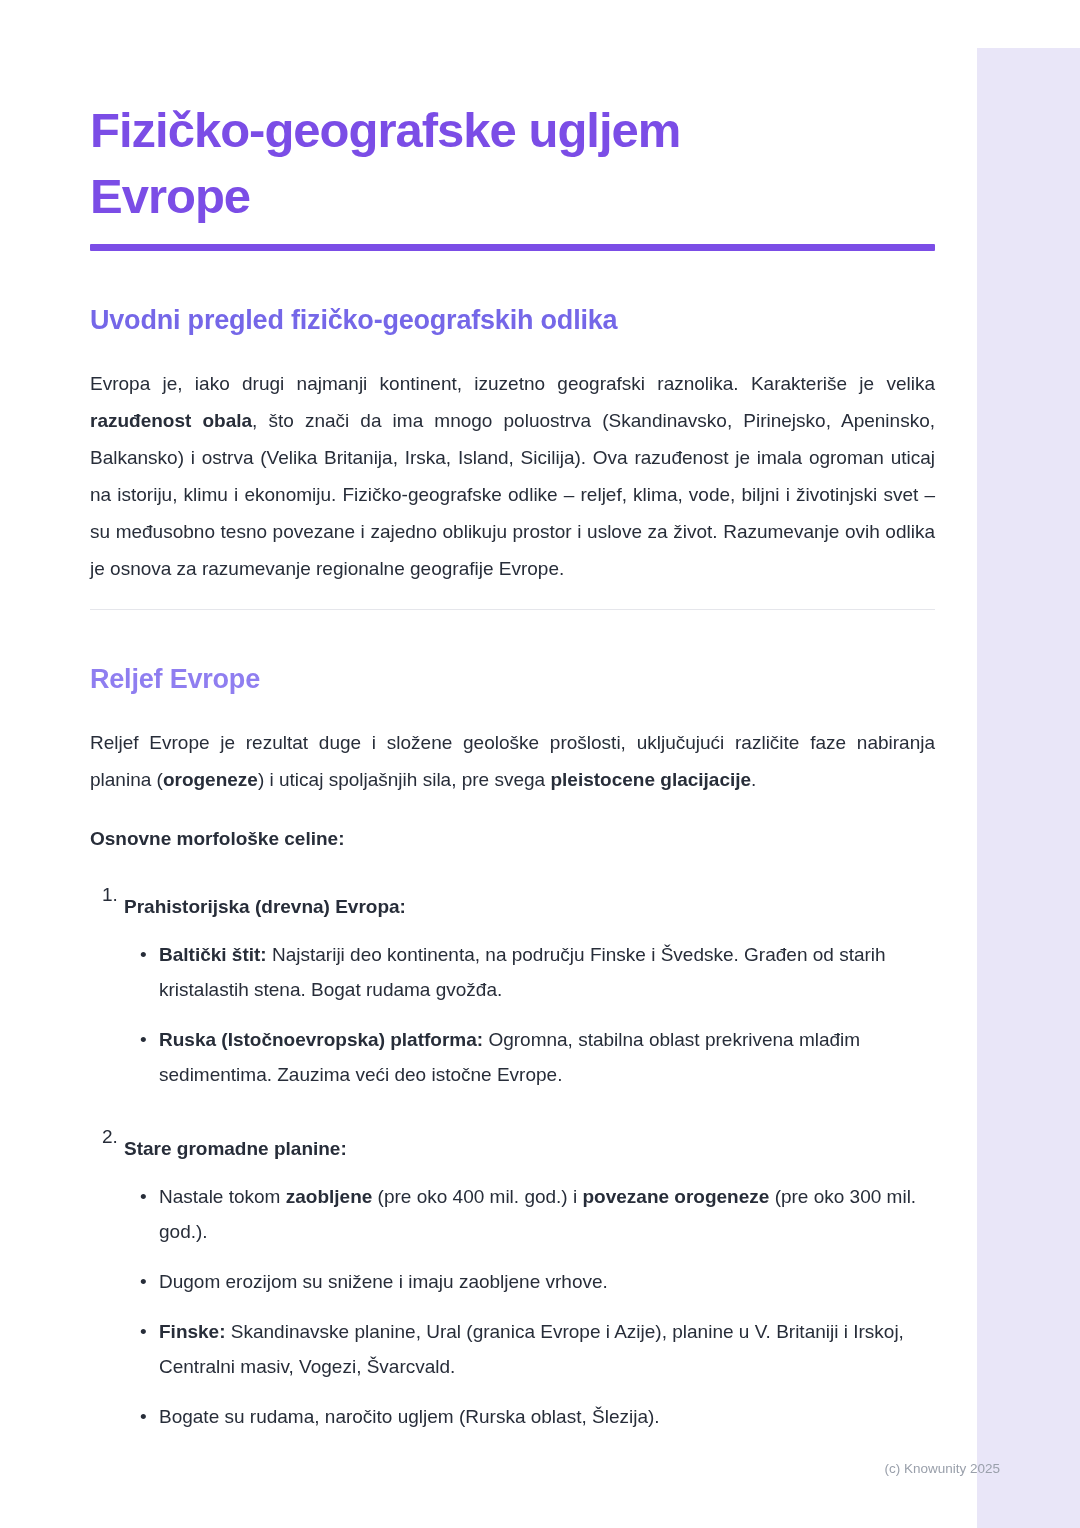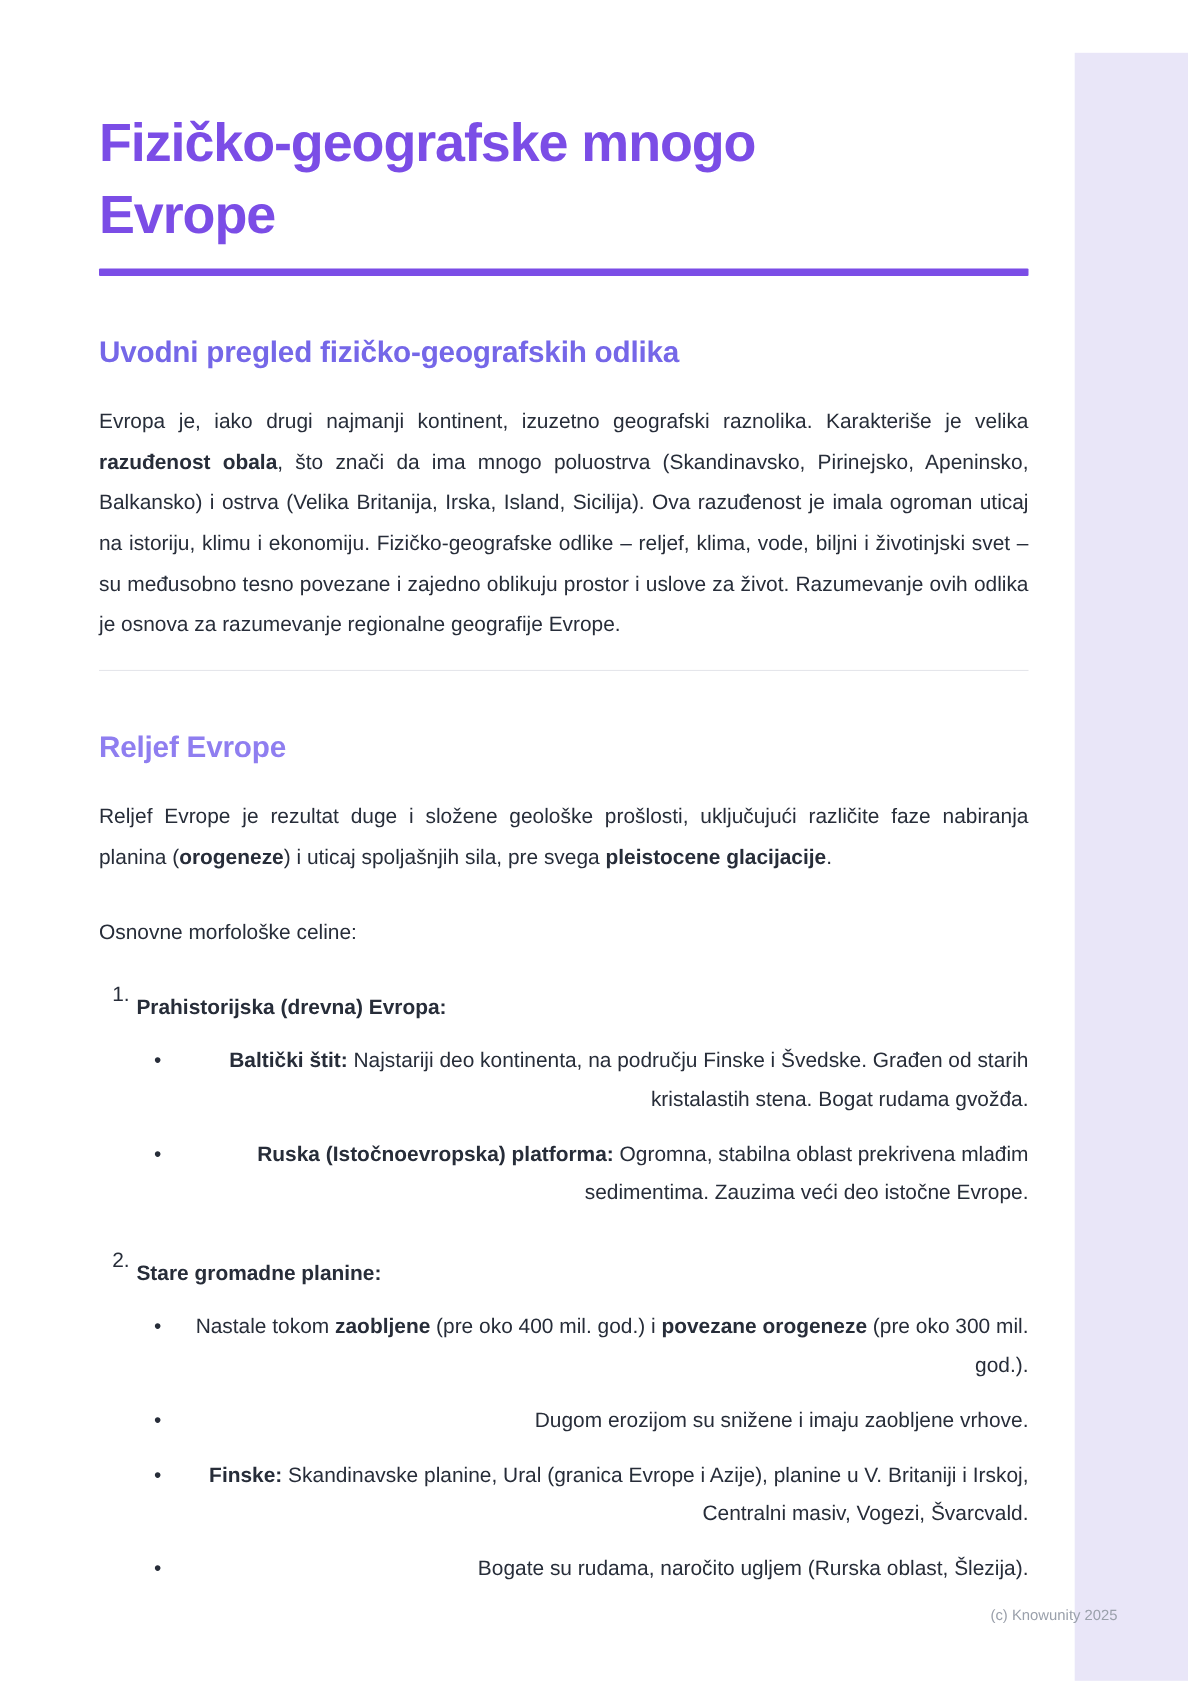--- a/index.html
+++ b/index.html
@@ -24,42 +24,42 @@
     font-weight:bold;letter-spacing:-1px;
   }
   .title-rule{height:7px;background:var(--title);margin-top:15px;border-radius:1px;}
   .section-heading{font-size:27px;font-weight:bold;letter-spacing:-0.2px;}
   .section-heading.intro{color:var(--section);margin-top:54px;}
   .section-heading.relief{color:var(--section2);margin-top:54px;}
   .body-text{
     font-size:19px;line-height:37px;text-align:justify;margin-top:29px;color:var(--text);
   }
   .divider{border:none;height:1px;background:var(--divider);margin-top:22px;}
-  .subheading{font-size:19px;font-weight:normal;margin-top:40px;}
+  .subheading{font-size:19px;font-weight:bold;margin-top:30px;}
   .num-item{margin-top:30px;}
   .num-row{display:flex;padding-left:12px;font-size:19px;line-height:30px;}
   .num-label{width:22px;flex:none;}
   .num-title{font-weight:bold;margin-top:12px;}
   .bullet-item{display:flex;padding-left:50px;margin-top:15px;}
   .bullet-dot{width:19px;flex:none;font-size:19px;line-height:35px;}
-  .bullet-text{flex:1;font-size:19px;line-height:35px;text-align:right;}
+  .bullet-text{flex:1;font-size:19px;line-height:35px;text-align:left;}
   strong{font-weight:bold;}
   .footer{
-    position:absolute;top:1461px;right:64px;font-size:13.5px;color:var(--muted);text-align:center;
+    position:absolute;top:1461px;right:80px;font-size:13.5px;color:var(--muted);text-align:center;
   }
 </style>
 </head>
 <body>
 
 <div class="stripe"></div>
 
 <main class="content">
 
   <h1 class="page-title">
-    <span>Fizičko-geografske mnogo</span><br>
+    <span>Fizičko-geografske ugljem</span><br>
     <span>Evrope</span>
   </h1>
 
   <div class="title-rule"></div>
 
   <section>
     <h2 class="section-heading intro">Uvodni pregled fizičko-geografskih odlika</h2>
     <p class="body-text">Evropa je, iako drugi najmanji kontinent, izuzetno geografski raznolika. Karakteriše je velika <strong>razuđenost obala</strong>, što znači da ima mnogo poluostrva (Skandinavsko, Pirinejsko, Apeninsko, Balkansko) i ostrva (Velika Britanija, Irska, Island, Sicilija). Ova razuđenost je imala ogroman uticaj na istoriju, klimu i ekonomiju. Fizičko-geografske odlike – reljef, klima, vode, biljni i životinjski svet – su međusobno tesno povezane i zajedno oblikuju prostor i uslove za život. Razumevanje ovih odlika je osnova za razumevanje regionalne geografije Evrope.</p>
   </section>
 

